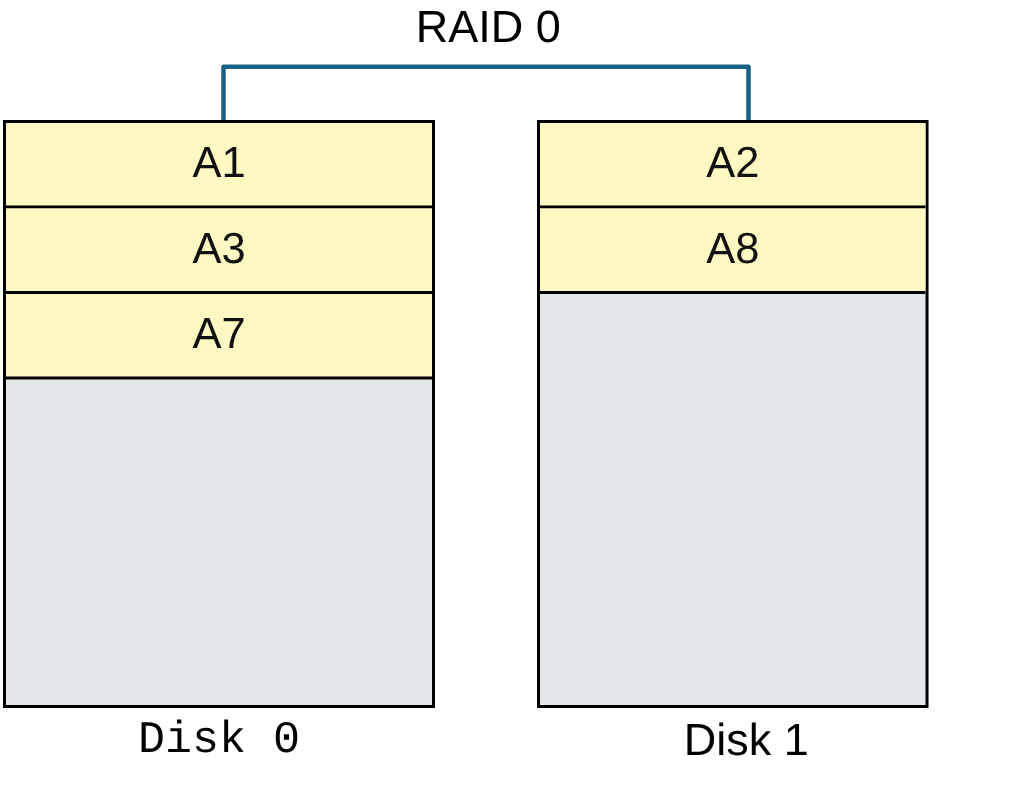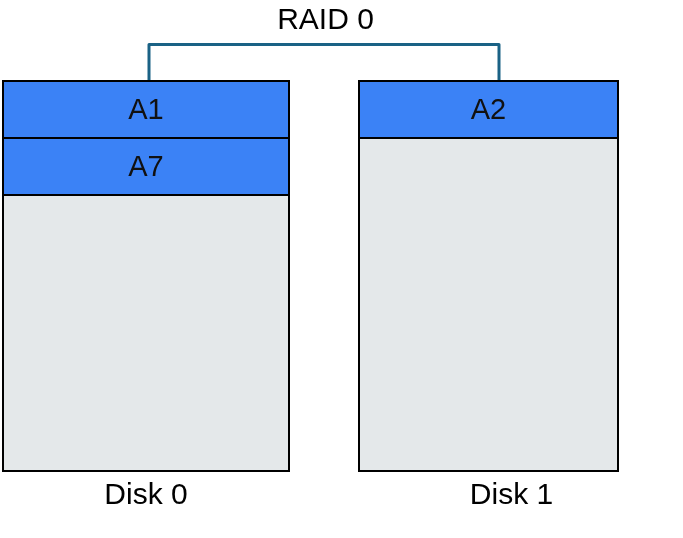--- a/index.html
+++ b/index.html
@@ -42,62 +42,64 @@
     box-sizing: border-box;
     border: 2px solid #000000;
     background: #e4e8ea;
   }
   .disk-0 { left: 2px;   width: 288px; height: 392px; }
   .disk-1 { left: 358px; width: 261px; height: 392px; }
 
   .stripe {
     box-sizing: border-box;
     height: 57px;
-    background: #3b82f6;
+    background: #fef9c3;
     border-bottom: 2px solid #000000;
     display: flex;
     align-items: center;
     justify-content: center;
     font-size: 29px;
     color: #111111;
     line-height: 1;
   }
   .free-space {
     background: #e4e8ea;
   }
   .disk-label {
     position: absolute;
     top: 477px;
     text-align: center;
     font-size: 30px;
     line-height: 34px;
     color: #000000;
     white-space: nowrap;
   }
-  .label-0 { left: 2px;   width: 288px; }
-  .label-1 { left: 372px; width: 279px; }
+  .label-0 { left: 2px;   width: 288px; font-family: Liberation Mono, monospace; }
+  .label-1 { left: 358px; width: 279px; }
 </style>
 </head>
 <body>
 
 <div id="diagram">
 
   <div class="title">RAID 0</div>
 
   <svg class="bracket" viewBox="0 0 683 50" width="683" height="50">
     <path d="M149,47 L149,8.5 L499,8.5 L499,47" fill="none" stroke="#1a6285" stroke-width="3" stroke-linecap="butt" stroke-linejoin="round"></path>
   </svg>
 
   <div class="disk disk-0">
     <div class="stripe">A1</div>
+    <div class="stripe">A3</div>
     <div class="stripe">A7</div>
     <div class="free-space"></div>
   </div>
 
   <div class="disk disk-1">
     <div class="stripe">A2</div>
+    <div class="stripe">A8</div>
     <div class="free-space"></div>
   </div>
 
   <div class="disk-label label-0">Disk 0</div>
   <div class="disk-label label-1">Disk 1</div>
 
 </div>
 
 </body></html>

